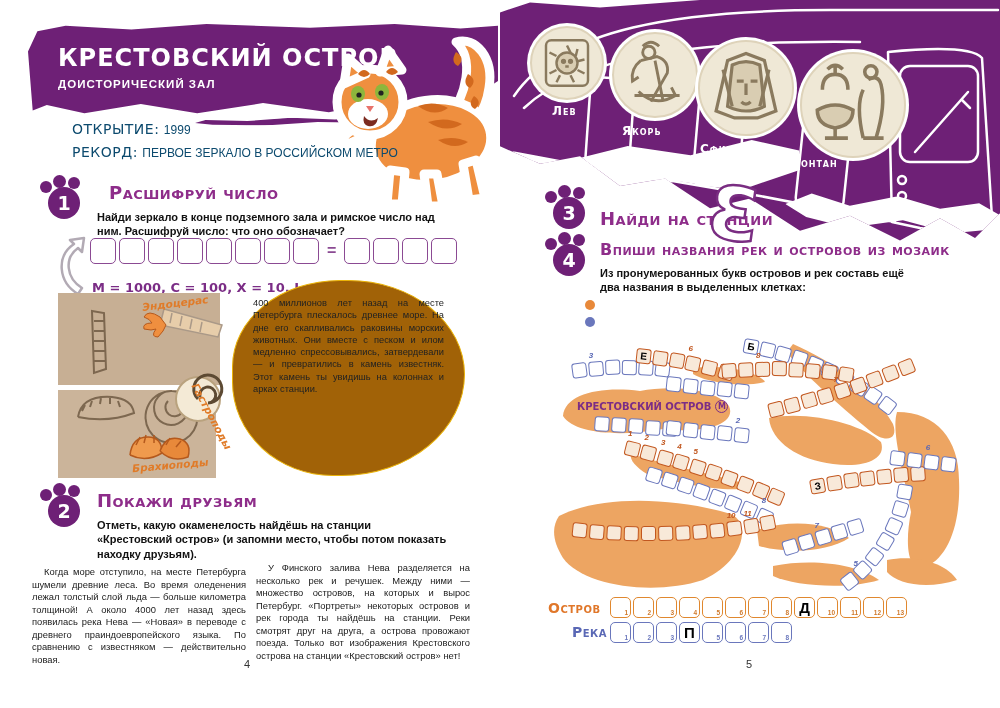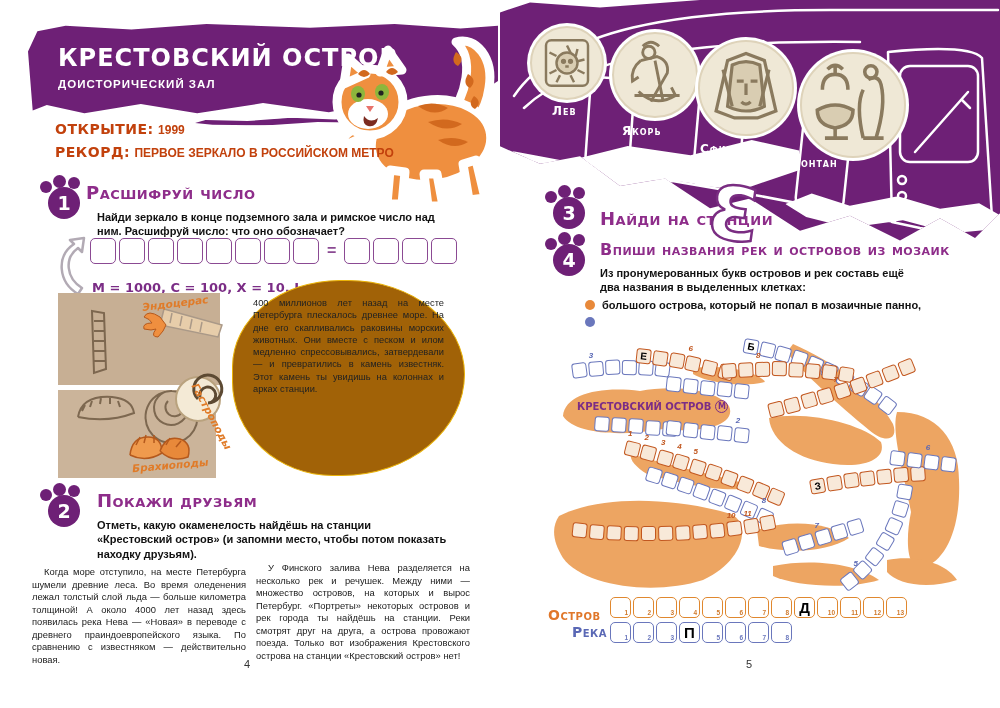--- a/index.html
+++ b/index.html
@@ -16,21 +16,21 @@
     clip-path:polygon(0% 5%,6% 1%,20% 3%,40% 0%,100% 0%,100% 86%,95% 96%,88% 88%,80% 97%,70% 87%,60% 93%,50% 80%,42% 84%,33% 72%,24% 75%,16% 63%,8% 66%,0% 59%); position:absolute; }
   .white-slash { position:absolute; left:-10px; top:142px; width:310px; height:55px; background:#fff; transform:rotate(-4deg);
     clip-path:polygon(0 30%,8% 0,25% 25%,45% 5%,65% 30%,85% 10%,100% 35%,100% 70%,80% 100%,60% 75%,38% 100%,18% 72%,4% 95%); }
   .white-slash2 { position:absolute; left:285px; top:196px; width:215px; height:34px; background:#fff; transform:rotate(3deg);
     clip-path:polygon(0 40%,12% 5%,30% 35%,52% 0,72% 30%,90% 8%,100% 40%,100% 80%,78% 100%,55% 70%,30% 100%,10% 75%); }
 
   .hdr-title { left:58px; top:44px; color:#fff; font-size:24px; font-weight:bold; letter-spacing:1px; font-family:"DejaVu Sans",sans-serif; }
   .hdr-sub { left:58px; top:78px; color:#fff; font-size:11.5px; font-weight:bold; letter-spacing:1px; }
 
   
-  .fact { left:55px; color:#c2410c; font-weight:bold; }
+  .fact { left:72px; color:#0c4a6e; font-weight:normal; }
   .fact .flabel { font-size:14px; font-family:"DejaVu Sans",sans-serif; letter-spacing:.5px; }
   .fact .fvalue { font-size:12px; }
 
   
   .paw { width:46px; height:46px; }
   .paw .pad { position:absolute; left:8px; top:12px; width:32px; height:32px; background:#6e2076; border-radius:50%;
     color:#fff; font-size:19px; font-weight:bold; display:flex; align-items:center; justify-content:center; font-family:"DejaVu Sans",sans-serif; }
   .paw .t1,.paw .t2,.paw .t3 { position:absolute; background:#6e2076; border-radius:50%; }
   .paw .t1 { left:0; top:6px; width:12px; height:12px; }
   .paw .t2 { left:13px; top:0; width:13px; height:13px; }
@@ -75,21 +75,21 @@
   .mbox.island { background:#f8e9d9; border:1.8px solid #c2571f; }
   .mbox.river { background:#fff; border:1.8px solid #6a77bc; }
   .mnum { position:absolute; font-size:8px; font-weight:bold; font-style:italic; }
   .mnum.island { color:#c2571f; }
   .mnum.river { color:#5a68b5; }
   .station-label { position:absolute; left:32px; top:72px; color:#7b2d86; font-size:10px; font-weight:bold; font-family:"DejaVu Sans",sans-serif; white-space:nowrap; display:flex; align-items:center; gap:4px; }
   .metro-m { display:inline-flex; width:13px; height:13px; border:1.5px solid #7b2d86; border-radius:50%; font-size:8px; align-items:center; justify-content:center; }
 
   
   .ans-label { position:absolute; font-size:14px; font-weight:bold; font-variant:small-caps; font-family:"DejaVu Sans",sans-serif; letter-spacing:.5px; }
-  .ans-label.orange { color:#e0772a;margin-top:7px; }
+  .ans-label.orange { color:#e0772a; }
   .ans-label.blue { color:#5a68b5; }
   .ans-row { position:absolute; display:flex; gap:2px; }
   .acell { position:relative; width:21px; height:21px; border-radius:5px; background:#fff; }
   .acell.orange { border:1.7px solid #e0882f; }
   .acell.blue { border:1.7px solid #6a77bc; }
   .acell .aletter { position:absolute; inset:0; display:flex; align-items:center; justify-content:center; font-size:15px; font-weight:bold; color:#000; }
   .acell .anum { position:absolute; right:2px; bottom:1px; font-size:6.5px; font-weight:bold; }
   .acell.orange .anum { color:#d07a2c; }
   .acell.blue .anum { color:#6a77bc; }
 
@@ -148,21 +148,21 @@
       <span class="flabel">РЕКОРД:</span>
       <span class="fvalue">ПЕРВОЕ ЗЕРКАЛО В РОССИЙСКОМ МЕТРО</span>
     </div>
 
     <div class="abs paw" style="left:40px;top:175px;">
       <span class="t1"></span>
         <span class="t2"></span>
         <span class="t3"></span>
       <span class="pad">1</span>
     </div>
-    <div class="abs task-title" style="left:86px;top:182px;">Расшифруй число</div>
+    <div class="abs task-title" style="left:109px;top:182px;">Расшифруй число</div>
     <div class="abs task-desc" style="left:97px;top:210px;width:345px;">Найди зеркало в конце подземного зала и римское число над ним. Расшифруй число: что оно обозначает?</div>
 
     <svg class="abs" style="left:52px;top:236px;" width="36" height="62" viewBox="0 0 36 62">
       <path d="M26,58 C6,46 4,20 22,8 L18,4 L32,2 L30,16 L26,12 C12,22 14,42 30,52 Z" fill="#fff" stroke="#b2aab4" stroke-width="2.5" stroke-linejoin="round"></path>
     </svg>
     <div class="abs eqrow" style="left:90px;top:238px;">
       <div class="eqrow">
           <div class="eqbox"></div>
           <div class="eqbox"></div>
           <div class="eqbox"></div>
@@ -316,21 +316,20 @@
       <span class="t1"></span>
         <span class="t2"></span>
         <span class="t3"></span>
       <span class="pad">4</span>
     </div>
     <div class="abs task-title" style="left:600px;top:240px;font-size:16px;">Впиши названия рек и островов из мозаик</div>
     <div class="abs task-desc" style="left:600px;top:266px;width:390px;">Из пронумерованных букв островов и рек составь ещё</div>
     <div class="abs task-desc" style="left:600px;top:280px;width:390px;">два названия в выделенных клетках:</div>
     <div class="bullet-row" style="left:585px;top:298px;">
       <span class="bullet-dot" id="dot0" style="background: rgb(232, 137, 58);"></span>
-      <span class="task-desc">большого острова, который не попал в мозаичные панно,</span>
     </div>
     <div class="bullet-row" style="left:585px;top:315px;">
       <span class="bullet-dot" id="dot1" style="background: rgb(106, 119, 188);"></span>
     </div>
 
     <div class="abs" id="map">
       <svg class="islands" width="450" height="268" viewBox="0 0 450 268">
         <g fill="#eda562">
           <path d="M18,88 C20,66 55,58 95,63 C125,57 170,60 184,78 C192,96 160,106 118,101 C75,109 30,106 18,88 Z"></path>
           <path d="M248,16 C285,32 330,62 348,96 C354,112 340,116 324,102 C295,78 252,40 242,24 Z"></path>

